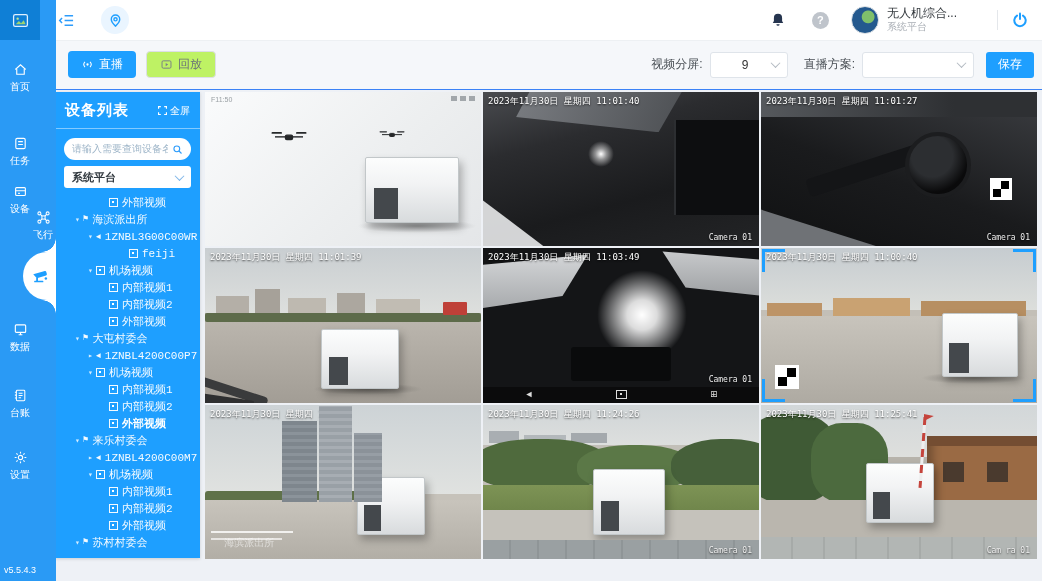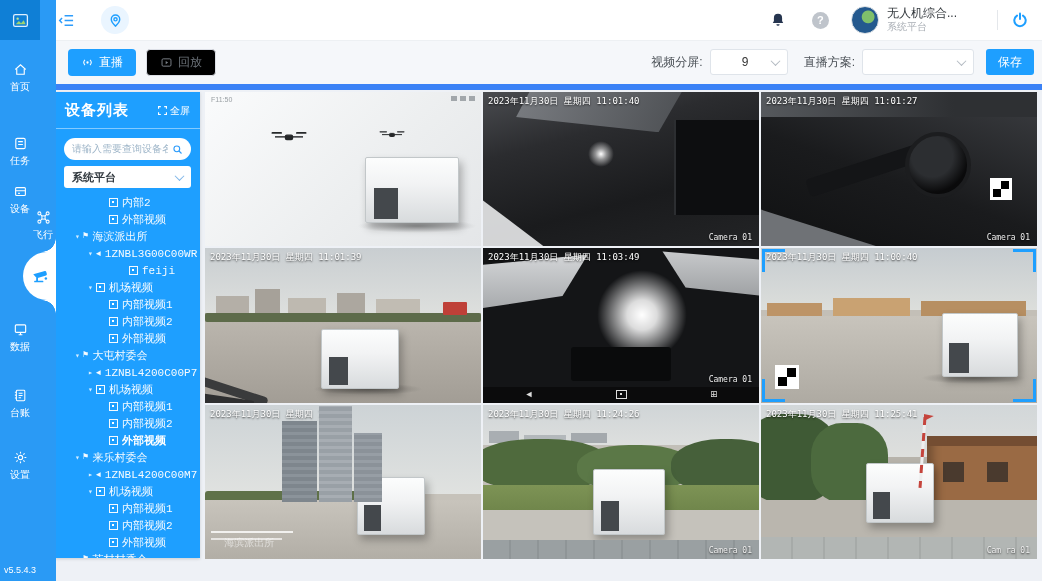--- a/index.html
+++ b/index.html
@@ -22,24 +22,24 @@
   .pinbtn{width:28px;height:28px;border-radius:50%;background:#eaf5ff;margin-left:26px;}
   .hspacer{flex:1;}
   .helpbtn{width:17px;height:17px;border-radius:50%;background:#bfc4cb;color:#fff;font-size:11px;font-weight:bold;display:flex;align-items:center;justify-content:center;margin-left:26px;}
   .avatar{width:26px;height:26px;border-radius:50%;margin-left:22px;background:radial-gradient(circle at 62% 38%, #7fc06b 0 26%, #24598e 30% 100%);border:1px solid #d8dde2;}
   .uinfo{margin-left:8px;line-height:1.15;}
   .uname{font-size:12px;color:#33383d;}
   .urole{font-size:10px;color:#a9aeb5;}
   .hdiv{width:1px;height:20px;background:#e4e7eb;margin:0 14px 0 40px;}
 
   
-  .topbar{position:absolute;left:40px;top:40px;width:1002px;height:50px;background:#f5f7fa;border-bottom:6px solid #3b82f6;display:flex;align-items:center;padding:0 8px 0 28px;box-sizing:border-box;z-index:5;}
+  .topbar{position:absolute;left:40px;top:40px;width:1002px;height:50px;background:#f5f7fa;border-bottom:1px solid #3b82f6;display:flex;align-items:center;padding:0 8px 0 28px;box-sizing:border-box;z-index:5;}
   .tab{height:27px;border-radius:4px;display:flex;align-items:center;gap:5px;padding:0 13px;font-size:12px;cursor:pointer;box-sizing:border-box;}
   .tab.live{background:#1e9fff;color:#fff;}
-  .tab.playback{background:#000000;color:#6b7178;border:1px solid #dcdfe6;margin-left:10px;font-family:Liberation Mono, monospace;}
+  .tab.playback{background:#bef264;color:#6b7178;border:1px solid #dcdfe6;margin-left:10px;font-family:Liberation Mono, monospace;}
   .tspacer{flex:1;}
   .ctl-label{font-size:12px;color:#4a5056;margin-right:7px;}
   .selbox{height:26px;background:#fff;border:1px solid #dfe4ea;border-radius:3px;display:flex;align-items:center;padding:0 8px;font-size:12px;color:#333;box-sizing:border-box;cursor:pointer;}
   .selbox .val{flex:1;text-align:center;}
   .chev{width:6px;height:6px;border-right:1.5px solid #b3bac2;border-bottom:1.5px solid #b3bac2;transform:rotate(45deg) translate(-1px,-1px);}
   .savebtn{height:26px;padding:0 12px;background:#1e9fff;color:#fff;font-size:12px;border:none;border-radius:3px;margin-left:12px;cursor:pointer;}
 
   
   .panel{position:absolute;left:55px;top:92px;width:145px;height:466px;background:#1e9fff;border-radius:0;overflow:hidden;box-shadow:0 1px 3px rgba(0,0,0,.15);z-index:4;font-family:Liberation Mono, monospace;}
   .phead{display:flex;align-items:center;justify-content:space-between;padding:9px 10px 8px;border-bottom:1px solid rgba(255,255,255,.45);}
@@ -291,25 +291,20 @@
 
     <div class="platform">
       <span class="val">系统平台</span>
       <span class="chev" style="border-color:#7fb6e8;"></span>
     </div>
 
     <div class="tree" id="tree">
         <div class="trow" style="padding-left: 43px;">
           <span class="caret"></span>
           <span class="ti ti-camera"></span>
-          <span class="tlabel">内部2</span>
-        </div>
-        <div class="trow" style="padding-left: 43px;">
-          <span class="caret"></span>
-          <span class="ti ti-camera"></span>
           <span class="tlabel">外部视频</span>
         </div>
         <div class="trow" style="padding-left: 17px;">
           <span class="caret">▾</span>
           <span class="ti ti-site">⚑</span>
           <span class="tlabel">海滨派出所</span>
         </div>
         <div class="trow" style="padding-left: 30px;">
           <span class="caret">▾</span>
           <span class="ti ti-drone">◄</span>

